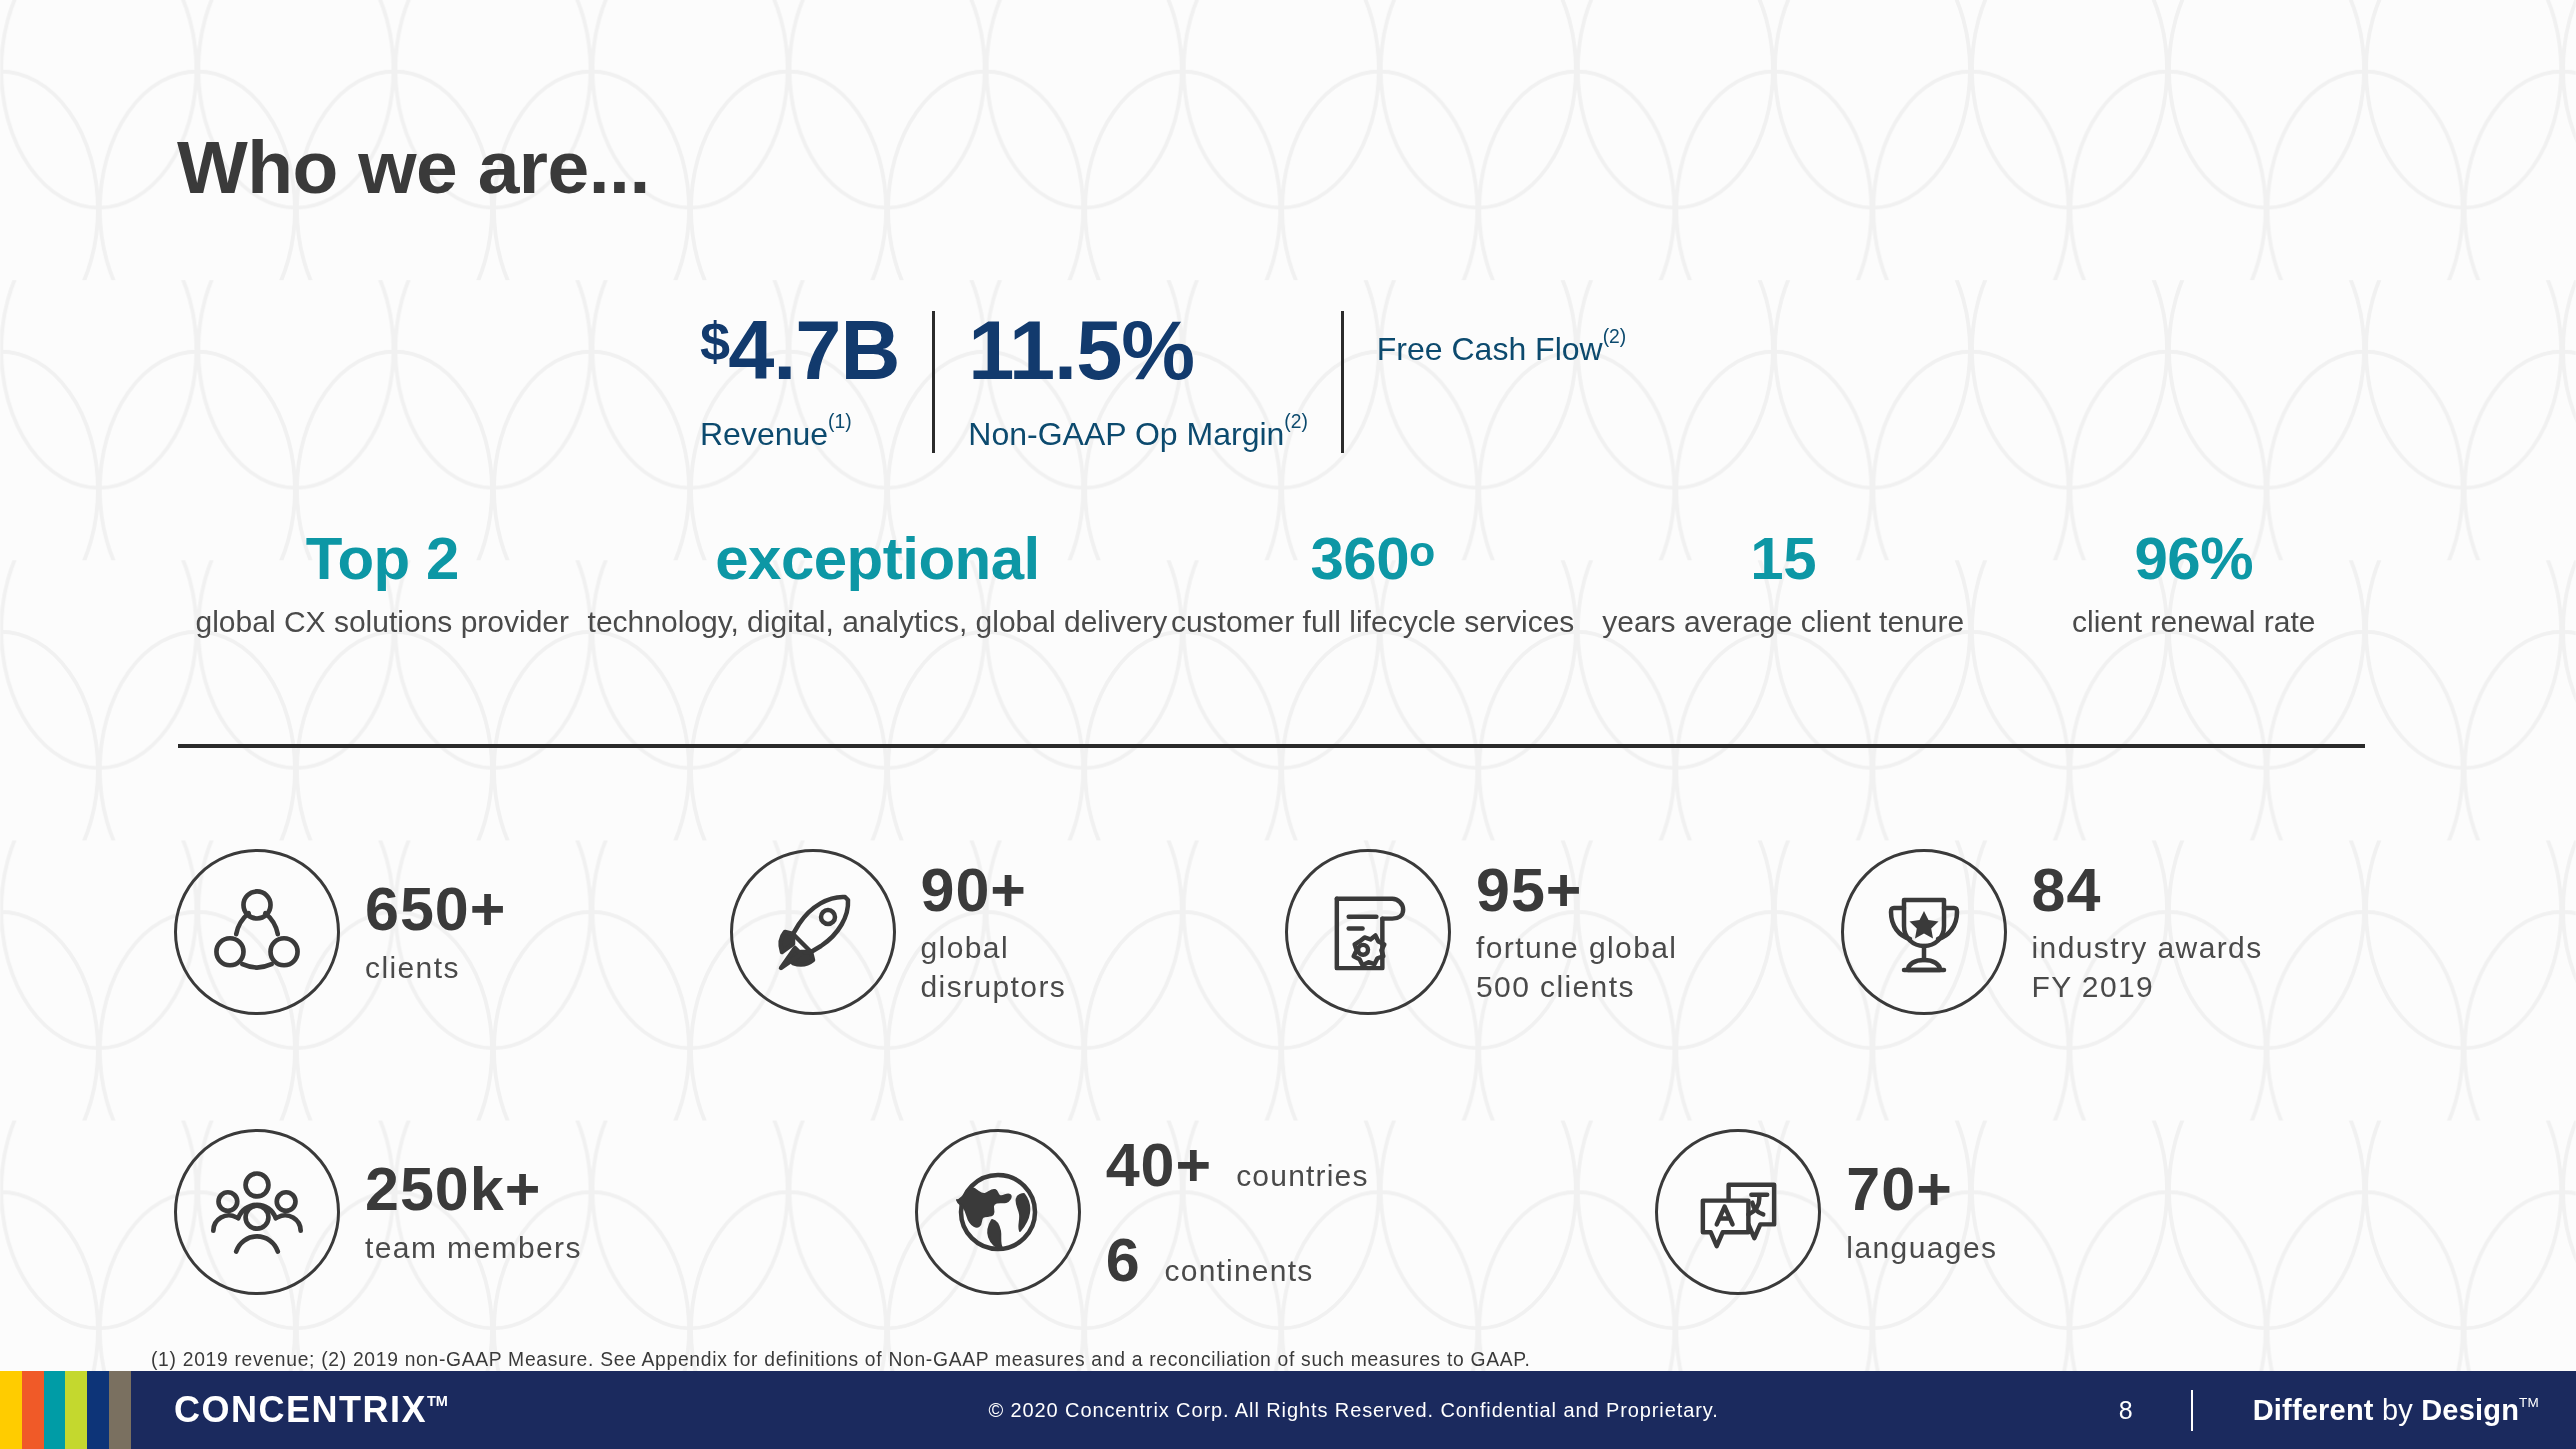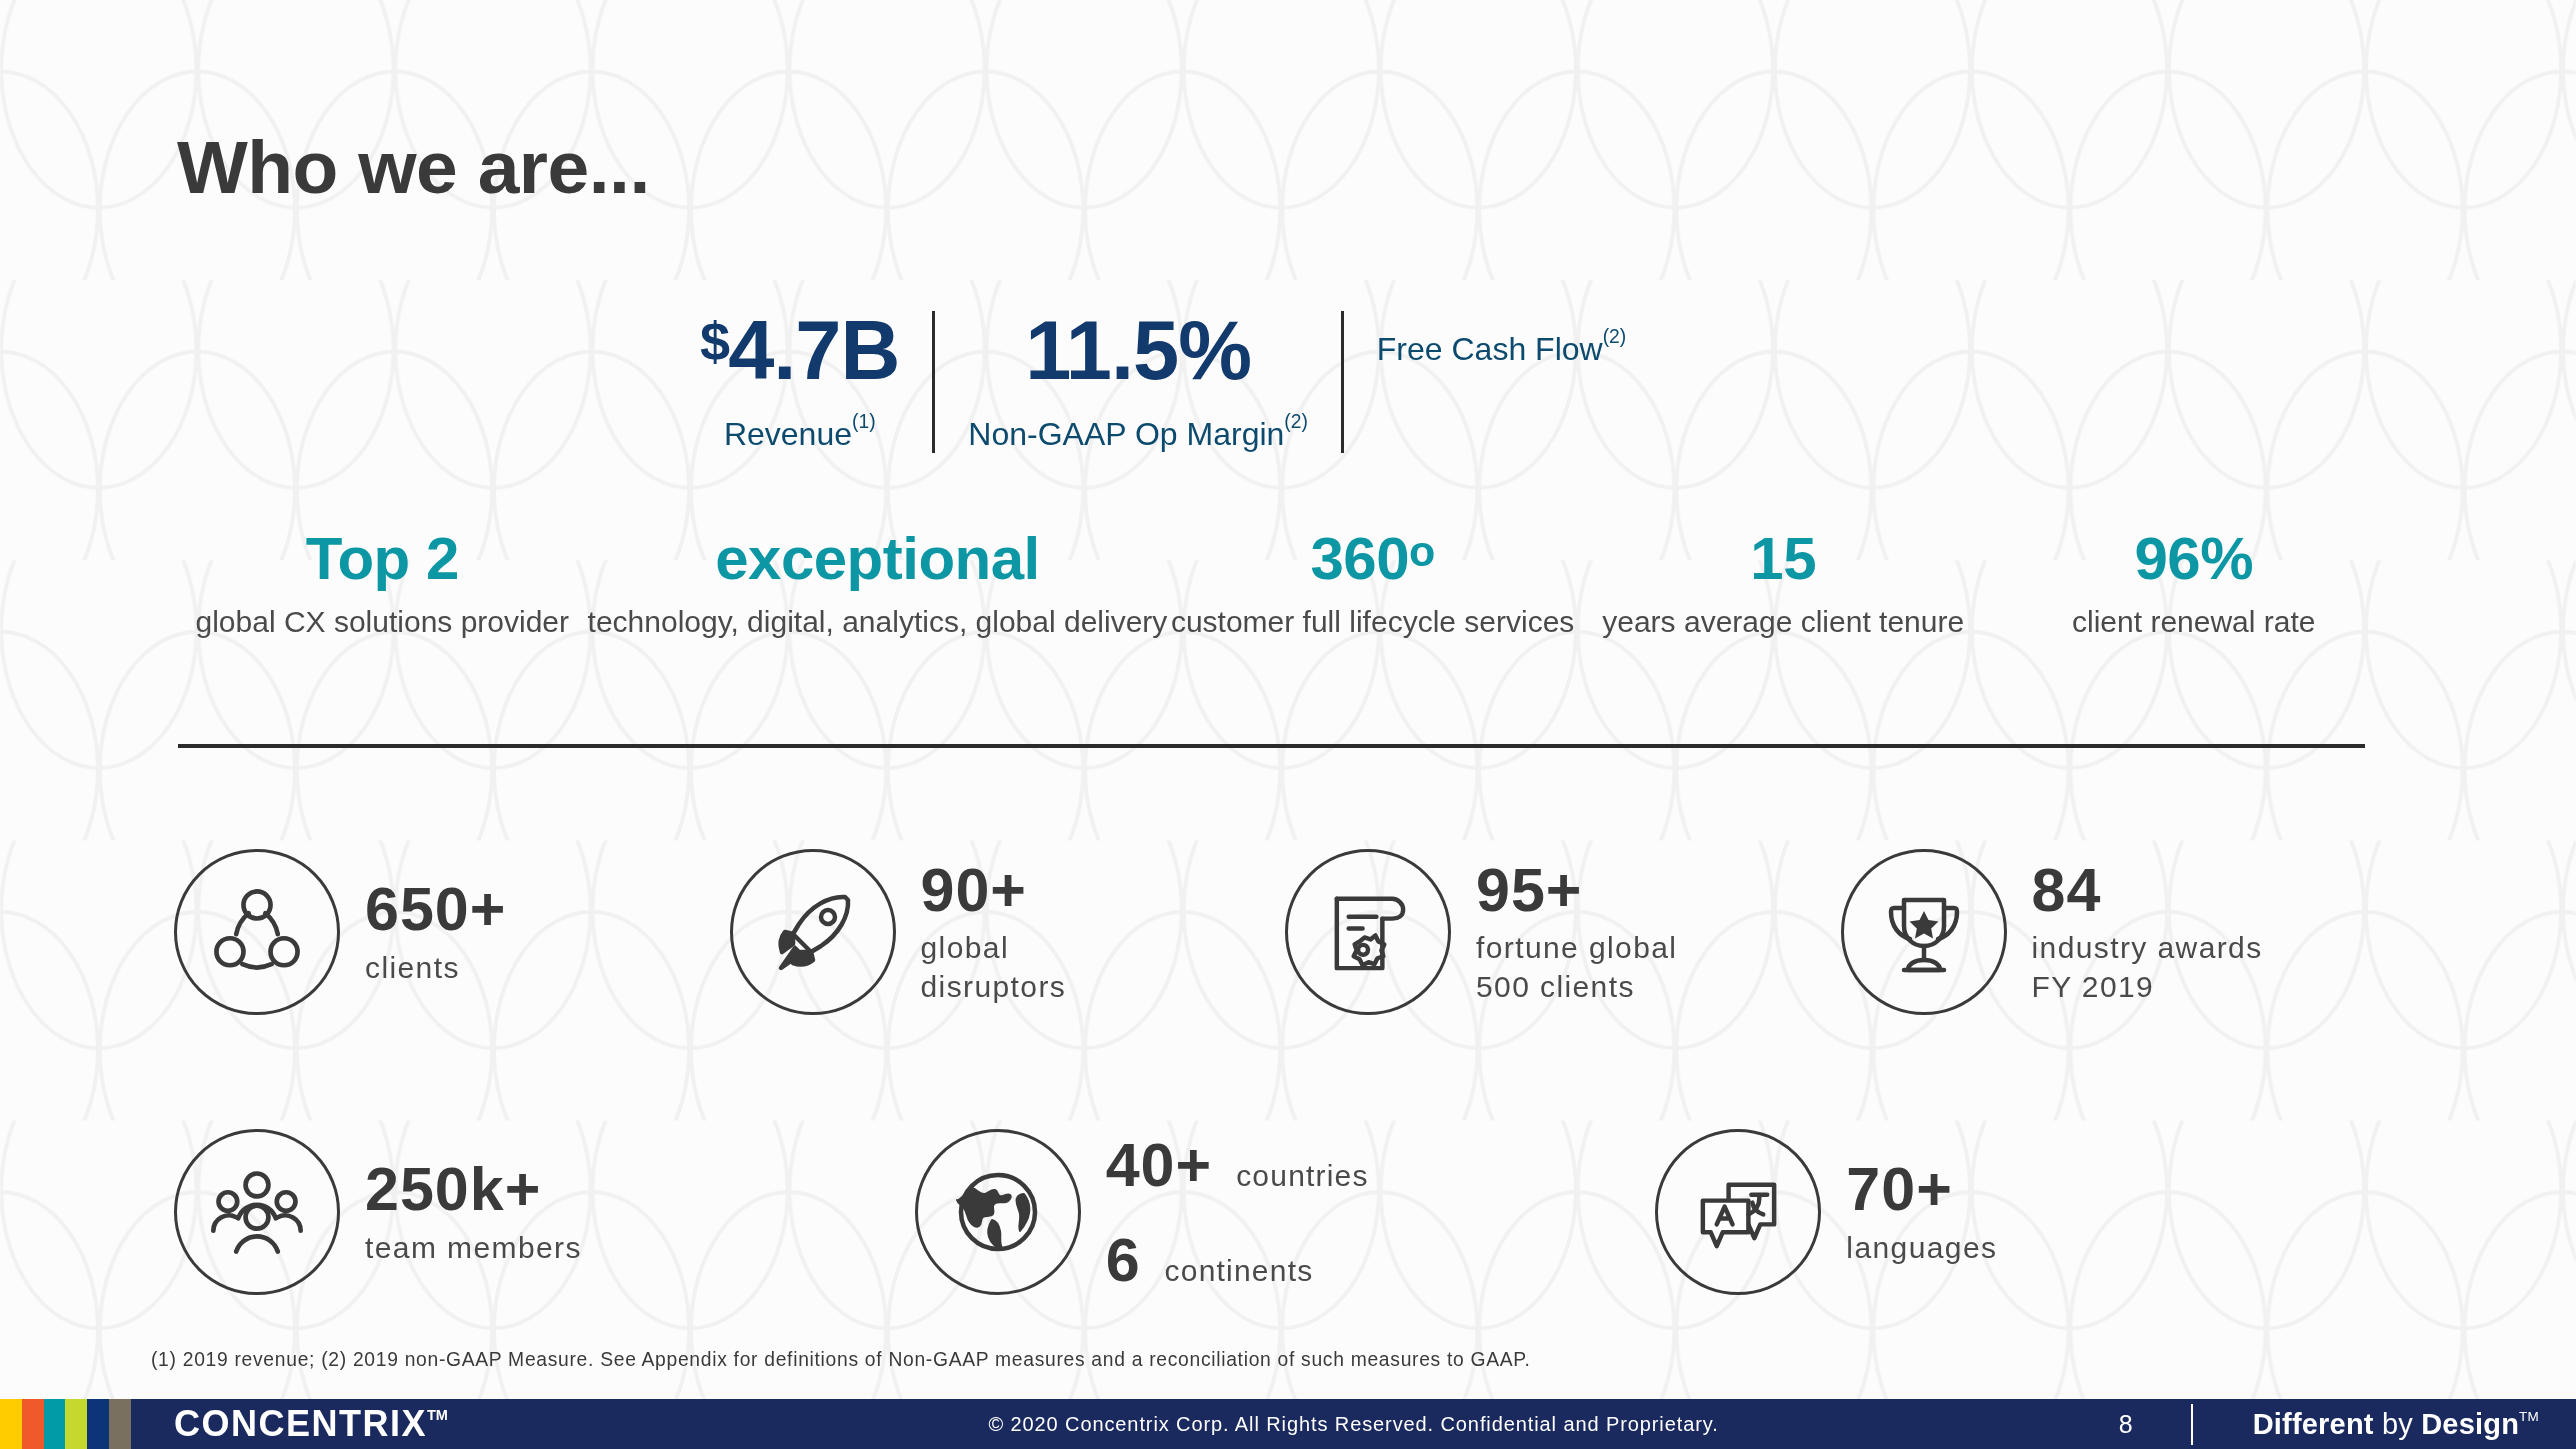--- a/index.html
+++ b/index.html
@@ -46,21 +46,20 @@
     position: absolute;
     left: 667px;
     top: 309px;
     display: flex;
     align-items: stretch;
     z-index: 3;
   }
   .fin-item {
     display: flex;
     flex-direction: column;
-    align-items: center;
     justify-content: flex-start;
     padding: 0 33px;
   }
   .fin-divider {
     width: 2.9px;
     background: #2b2b2b;
     align-self: stretch;
     margin-top: 1.9px;
     margin-bottom: 0px;
   }
@@ -214,21 +213,21 @@
     z-index: 3;
     white-space: nowrap;
   }
 
   
   .footer {
     position: absolute;
     left: 0;
     bottom: 0;
     width: 2576px;
-    height: 50px;
+    height: 78px;
     display: flex;
     align-items: stretch;
     z-index: 4;
   }
   .stripes { display: flex; width: 131px; flex: 0 0 131px; }
   .stripes span { flex: 1 1 0; }
   .footer-bar {
     flex: 1 1 auto;
     background: #1B2A5E;
     display: flex;

